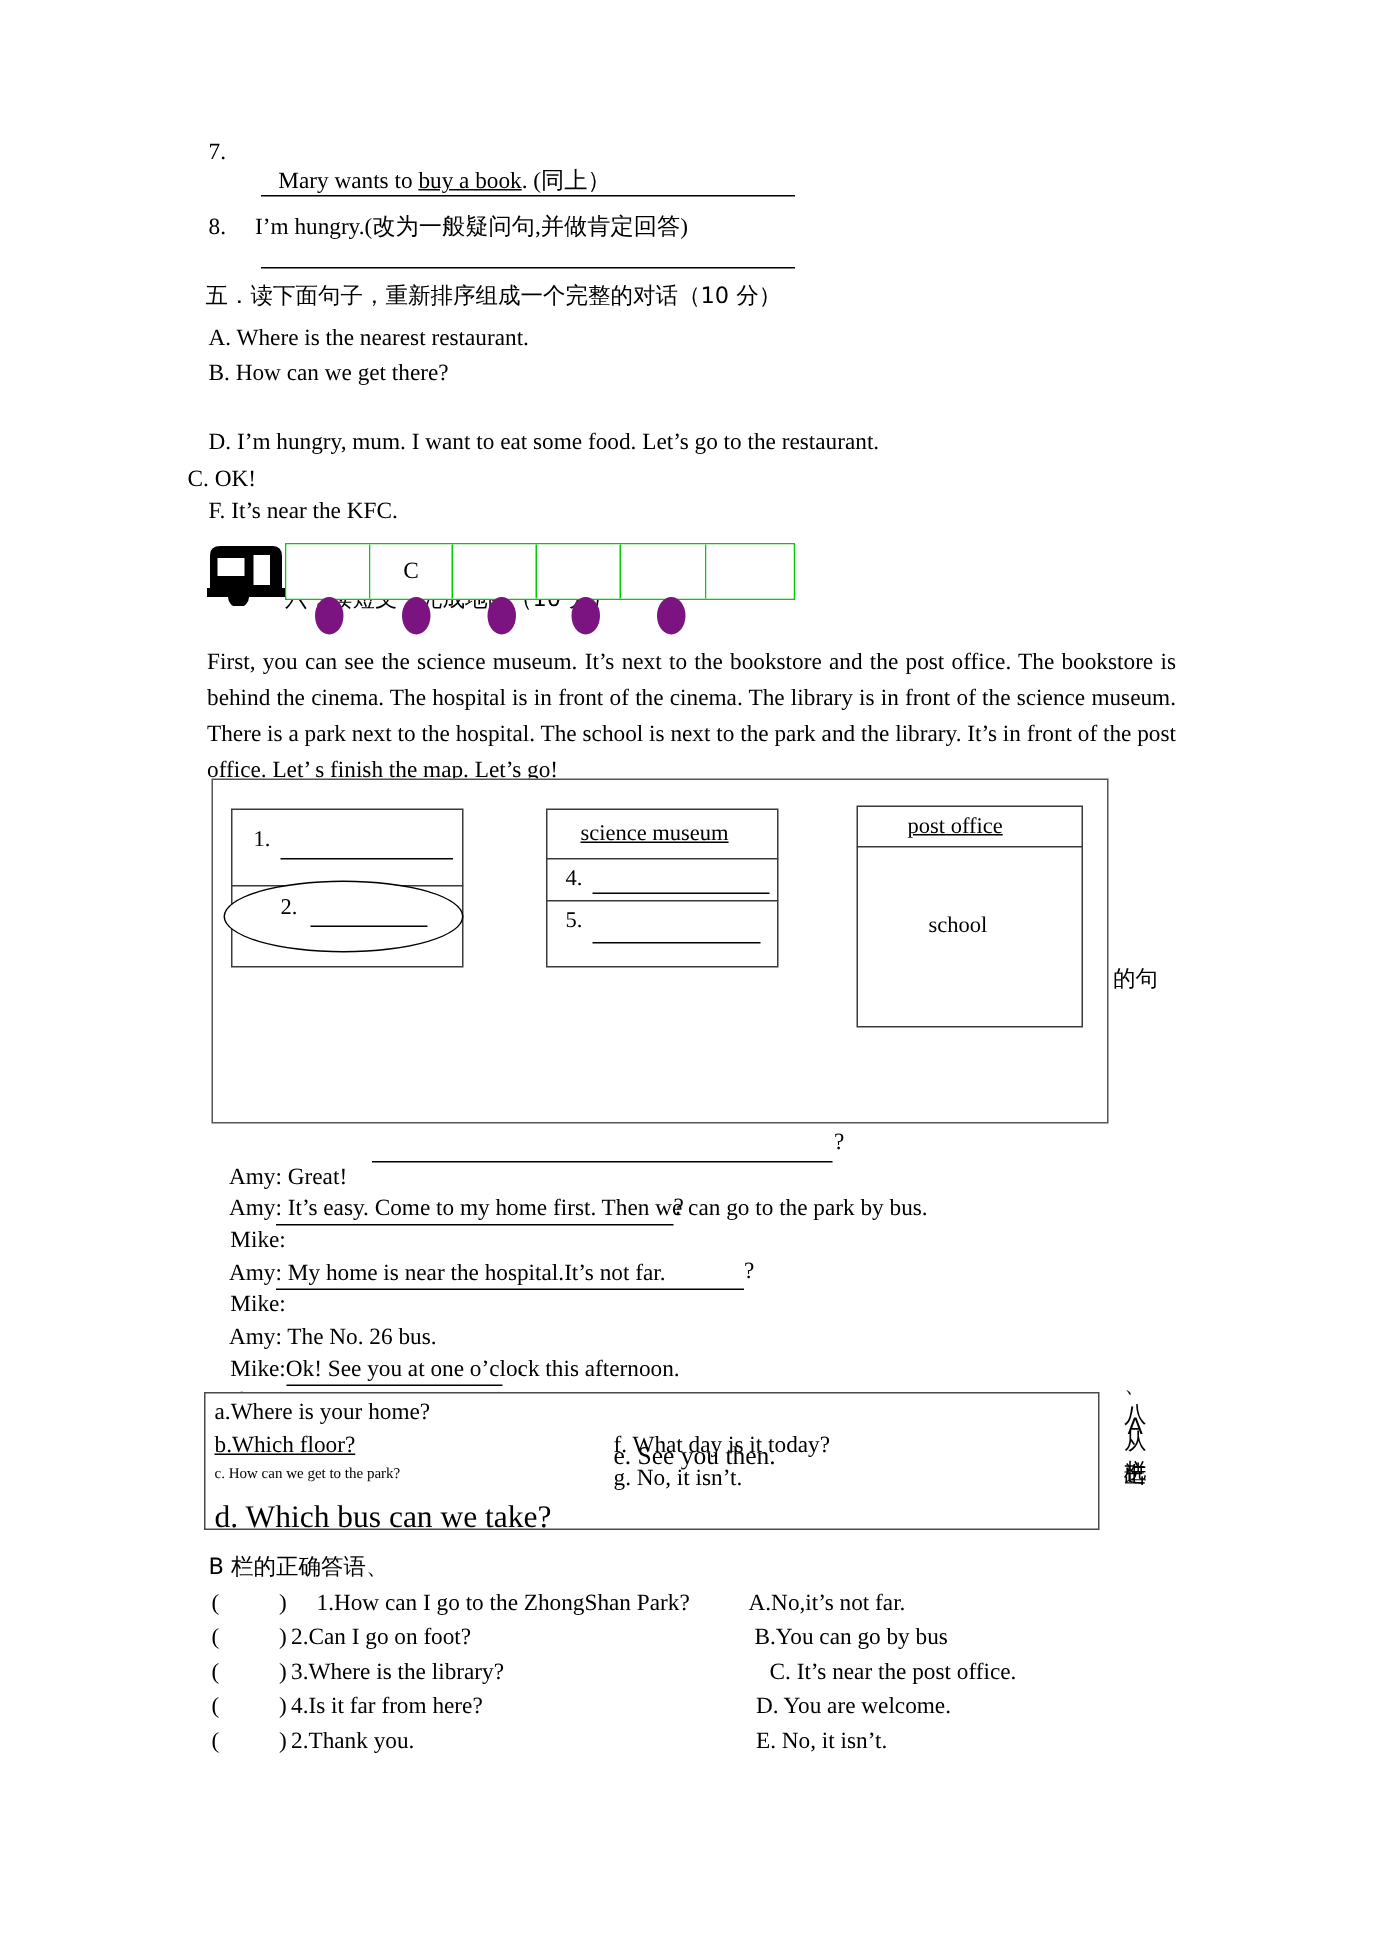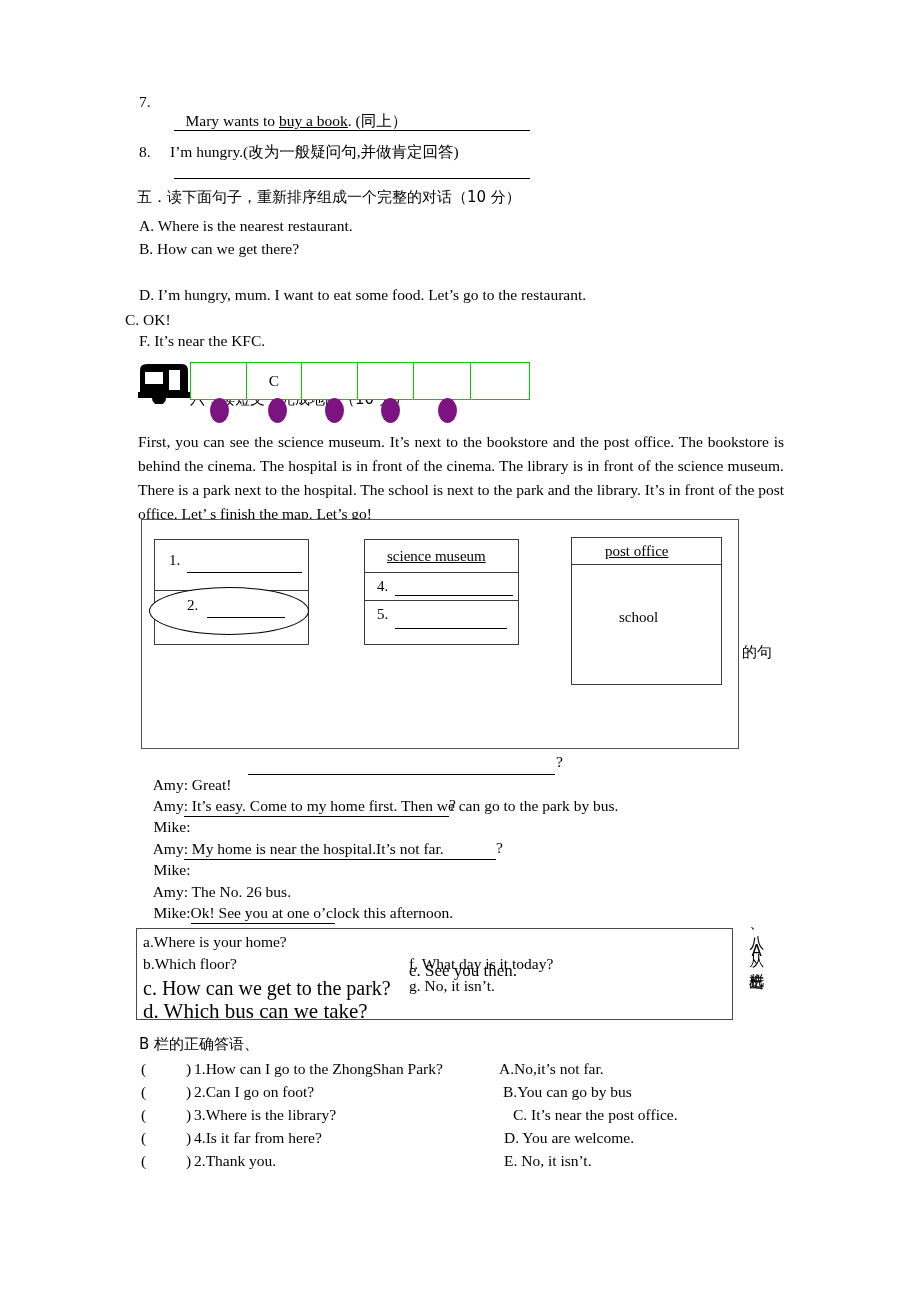--- a/index.html
+++ b/index.html
@@ -247,36 +247,36 @@
   </div>
 
   <div class="t mix" style="left:141px; top:905px;">
     <span>Amy: </span>
   </div>
   <div class="rule" style="left:191px; top:923px; width:144px;"></div>
   <div class="t mix" style="left:345px; top:902px;">.</div>
 
   <div class="optbox" style="left:136px; top:928px; width:597px; height:92px;">
     <span class="mbox-label" style="left:6px; top:4px; font-size:15.5px;">a.Where is your home?</span>
-    <span class="mbox-label" style="left:6px; top:26px; font-size:15.5px;">b.Which floor?</span>
-    <span class="mbox-label" style="left:6px; top:48px; font-size:20px;">c. How can we get to the park?</span>
+    <span class="mbox-label" style="left:6px; top:26px; font-size:15.5px;text-decoration:underline;">b.Which floor?</span>
+    <span class="mbox-label" style="left:6px; top:48px; font-size:10px;">c. How can we get to the park?</span>
     <span class="mbox-label" style="left:6px; top:70px; font-size:21px;">d. Which bus can we take?</span>
 
     <span class="mbox-label" style="left:272px; top:4px; font-size:17px;margin-top:28px;">e. See you then.</span>
     <span class="mbox-label" style="left:272px; top:26px; font-size:15.5px;"> f. What day is it today?</span>
     <span class="mbox-label" style="left:272px; top:48px; font-size:15.5px;">g. No, it isn’t.</span>
   </div>
 
   <div class="vert" style="left:748px; top:924px; height:118px;">八、从A栏选出</div>
 
   <div class="t cjk" style="left:139px; top:1035px; font-size:15px;">B 栏的正确答语、</div>
 
   <div class="t mix" style="left:141px; top:1059px;">(</div>
   <div class="t mix" style="left:186px; top:1059px;">)</div>
-  <div class="t mix" style="left:194px; top:1059px;">1.How can I go to the ZhongShan Park?</div>
+  <div class="t mix" style="left:211px; top:1059px;">1.How can I go to the ZhongShan Park?</div>
   <div class="t mix" style="left:499px; top:1059px;">A.No,it’s not far.</div>
 
   <div class="t mix" style="left:141px; top:1082px;">(</div>
   <div class="t mix" style="left:186px; top:1082px;">)</div>
   <div class="t mix" style="left:194px; top:1082px;">2.Can I go on foot?</div>
   <div class="t mix" style="left:503px; top:1082px;">B.You can go by bus</div>
 
   <div class="t mix" style="left:141px; top:1105px;">(</div>
   <div class="t mix" style="left:186px; top:1105px;">)</div>
   <div class="t mix" style="left:194px; top:1105px;">3.Where is the library?</div>

